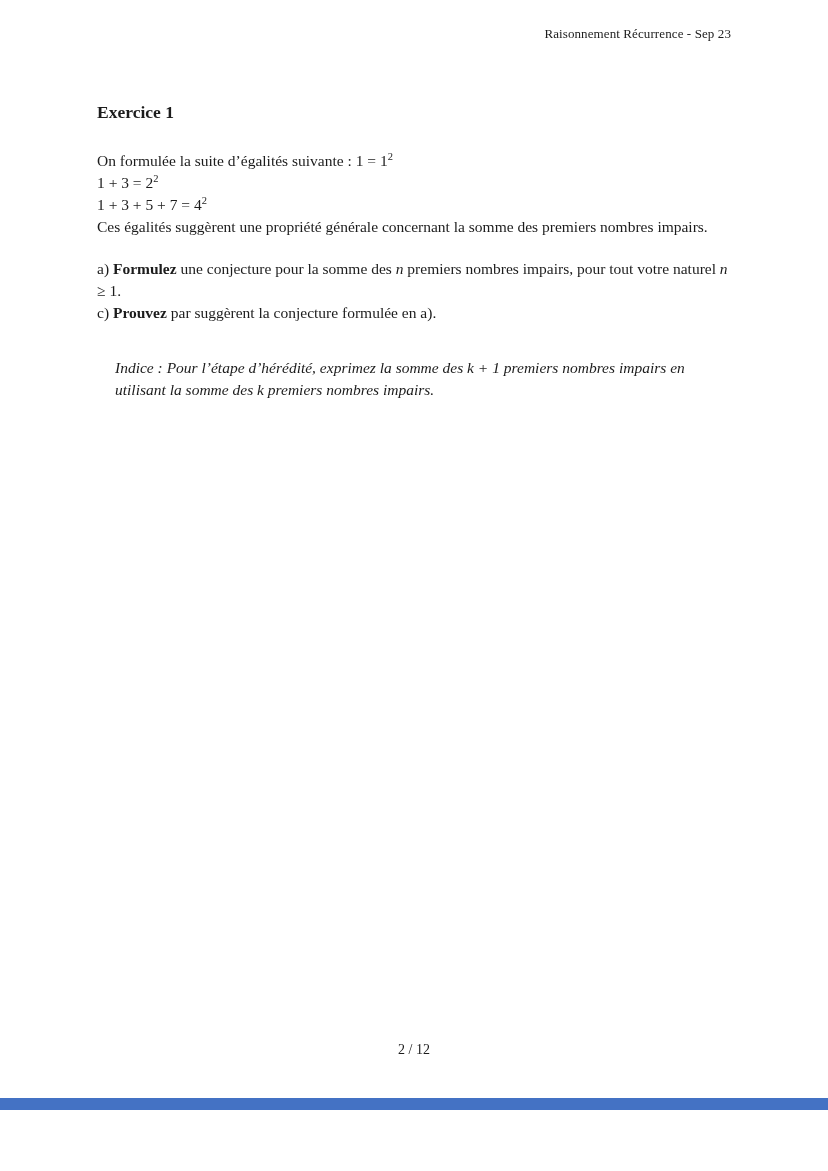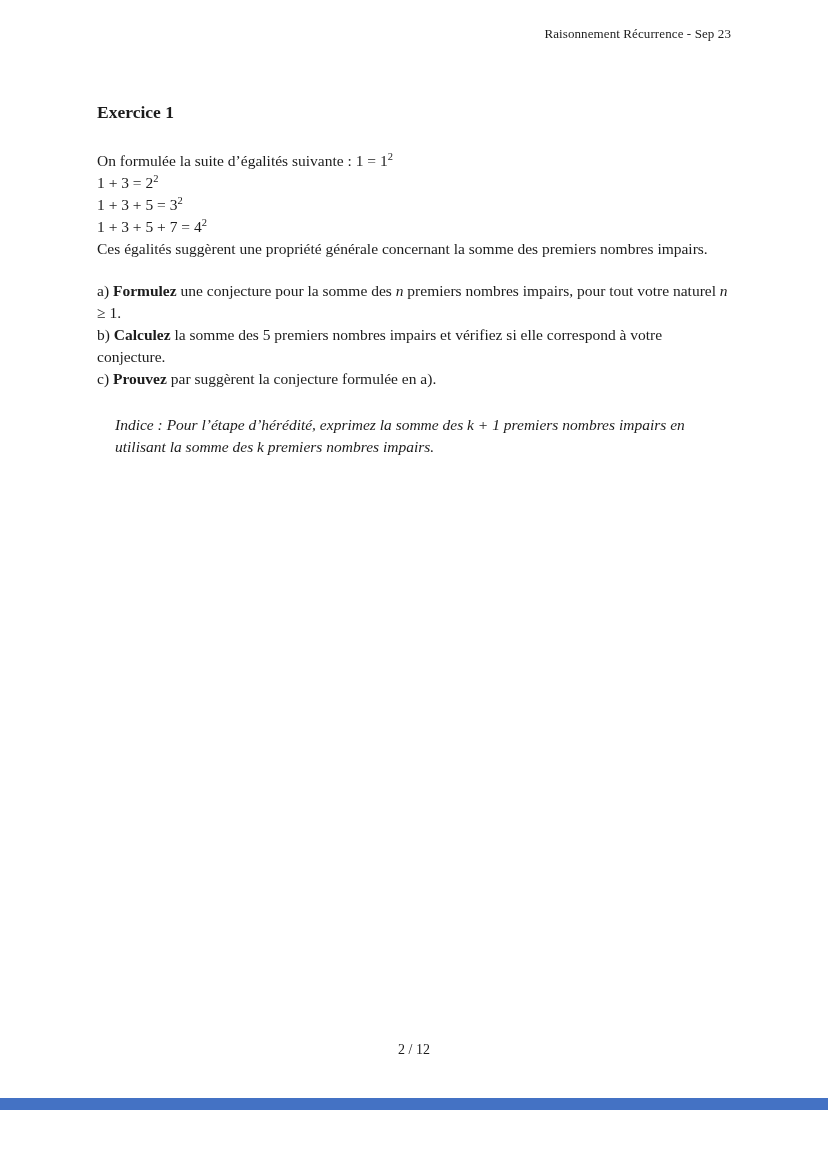--- a/index.html
+++ b/index.html
@@ -37,21 +37,21 @@
   .para { margin: 0; }
   sup {
     font-size: 10.5px;
     line-height: 0;
   }
   .mvar { font-style: italic; }
   .questions { margin-top: 20px; }
   .q-line { font-size: 15.5px; line-height: 22px; }
   .q-bold { font-weight: 700; }
   .hint {
-    margin: 24px 0 0 18px;
+    margin: 33px 0 0 18px;
     width: 602px;
     font-style: italic;
     font-size: 15.5px;
     line-height: 22px;
   }
   .footer {
     position: absolute;
     bottom: 52px;
     left: 0;
     width: 100%;
@@ -81,36 +81,30 @@
     <h1 class="ex-title">Exercice 1</h1>
 
     <div class="para">
       <div class="line">
         <span>On formulée la suite d’égalités suivante : </span><span><span>1 = 1</span><sup>2</sup></span>
       </div>
       <div class="line">
         <span>1 + 3 = 2</span><sup>2</sup>
       </div>
       <div class="line">
-        <span>1 + 3 + 5 = 3</span><sup>2</sup>
-      </div>
-      <div class="line">
         <span>1 + 3 + 5 + 7 = 4</span><sup>2</sup>
       </div>
       <div class="line">
         <span>Ces égalités suggèrent une propriété générale concernant la somme des premiers nombres impairs.</span>
       </div>
     </div>
 
     <div class="questions">
       <div class="q-line">
         <span>a) </span><span class="q-bold">Formulez</span><span> une conjecture pour la somme des </span><span class="mvar">n</span><span> premiers nombres impairs, pour tout votre naturel </span><span class="mvar">n</span><span> ≥ 1.</span>
-      </div>
-      <div class="q-line">
-        <span>b) </span><span class="q-bold">Calculez</span><span> la somme des 5 premiers nombres impairs et vérifiez si elle correspond à votre conjecture.</span>
       </div>
       <div class="q-line">
         <span>c) </span><span class="q-bold">Prouvez</span><span> par suggèrent la conjecture formulée en a).</span>
       </div>
     </div>
 
     <div class="hint">
       <span>Indice : Pour l’étape d’hérédité, exprimez la somme des k + 1 premiers nombres impairs en utilisant la somme des k premiers nombres impairs.</span>
     </div>
 

